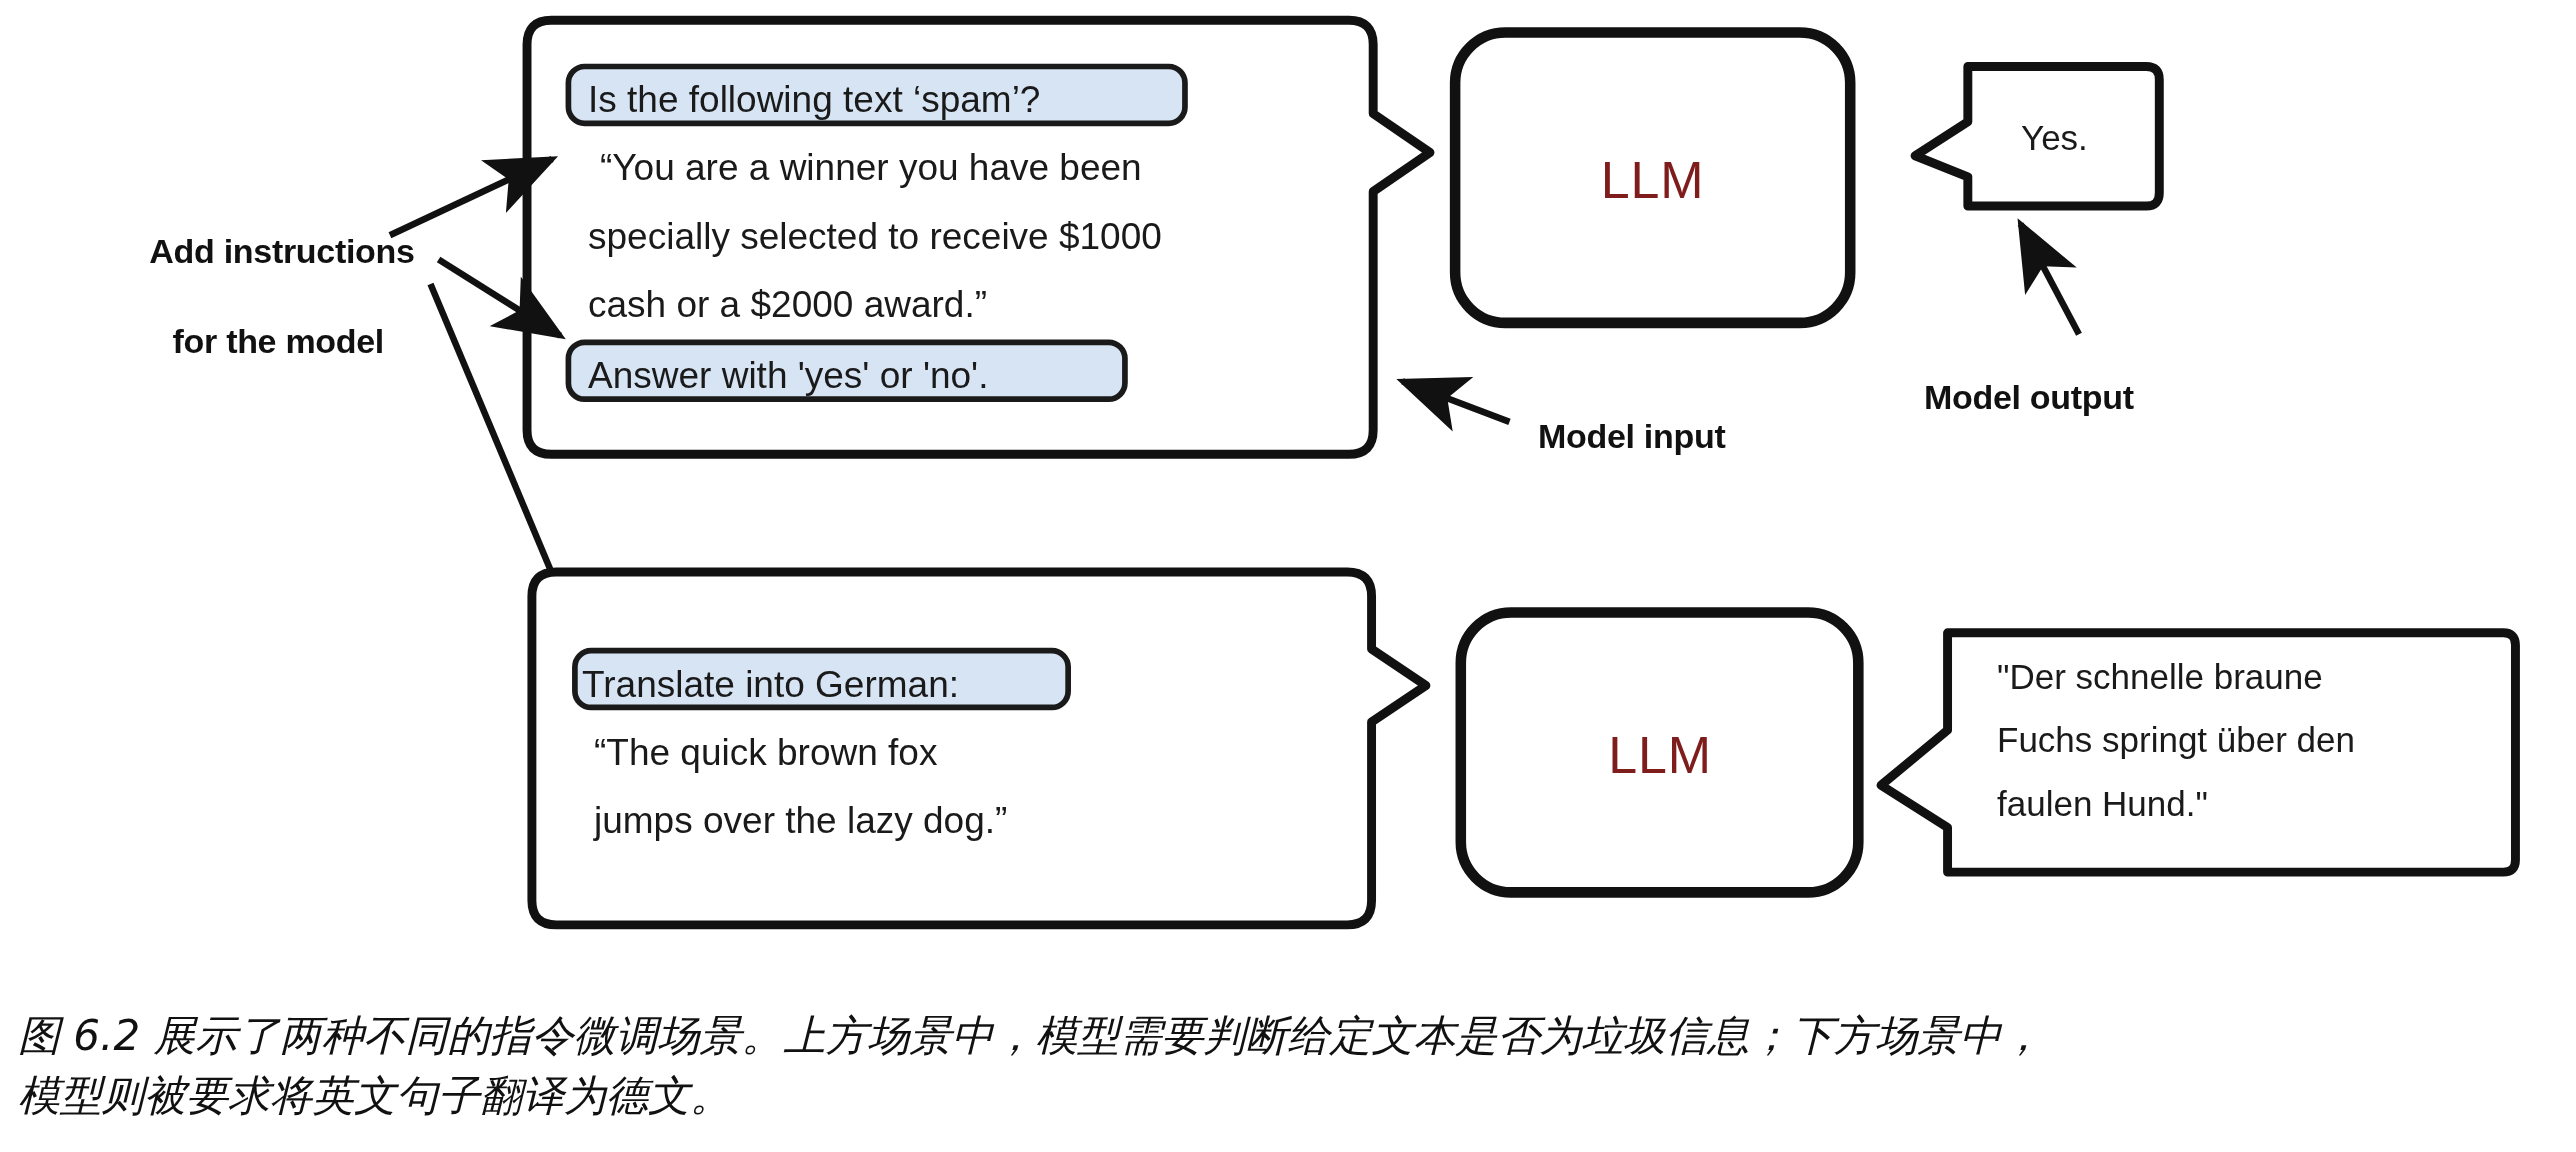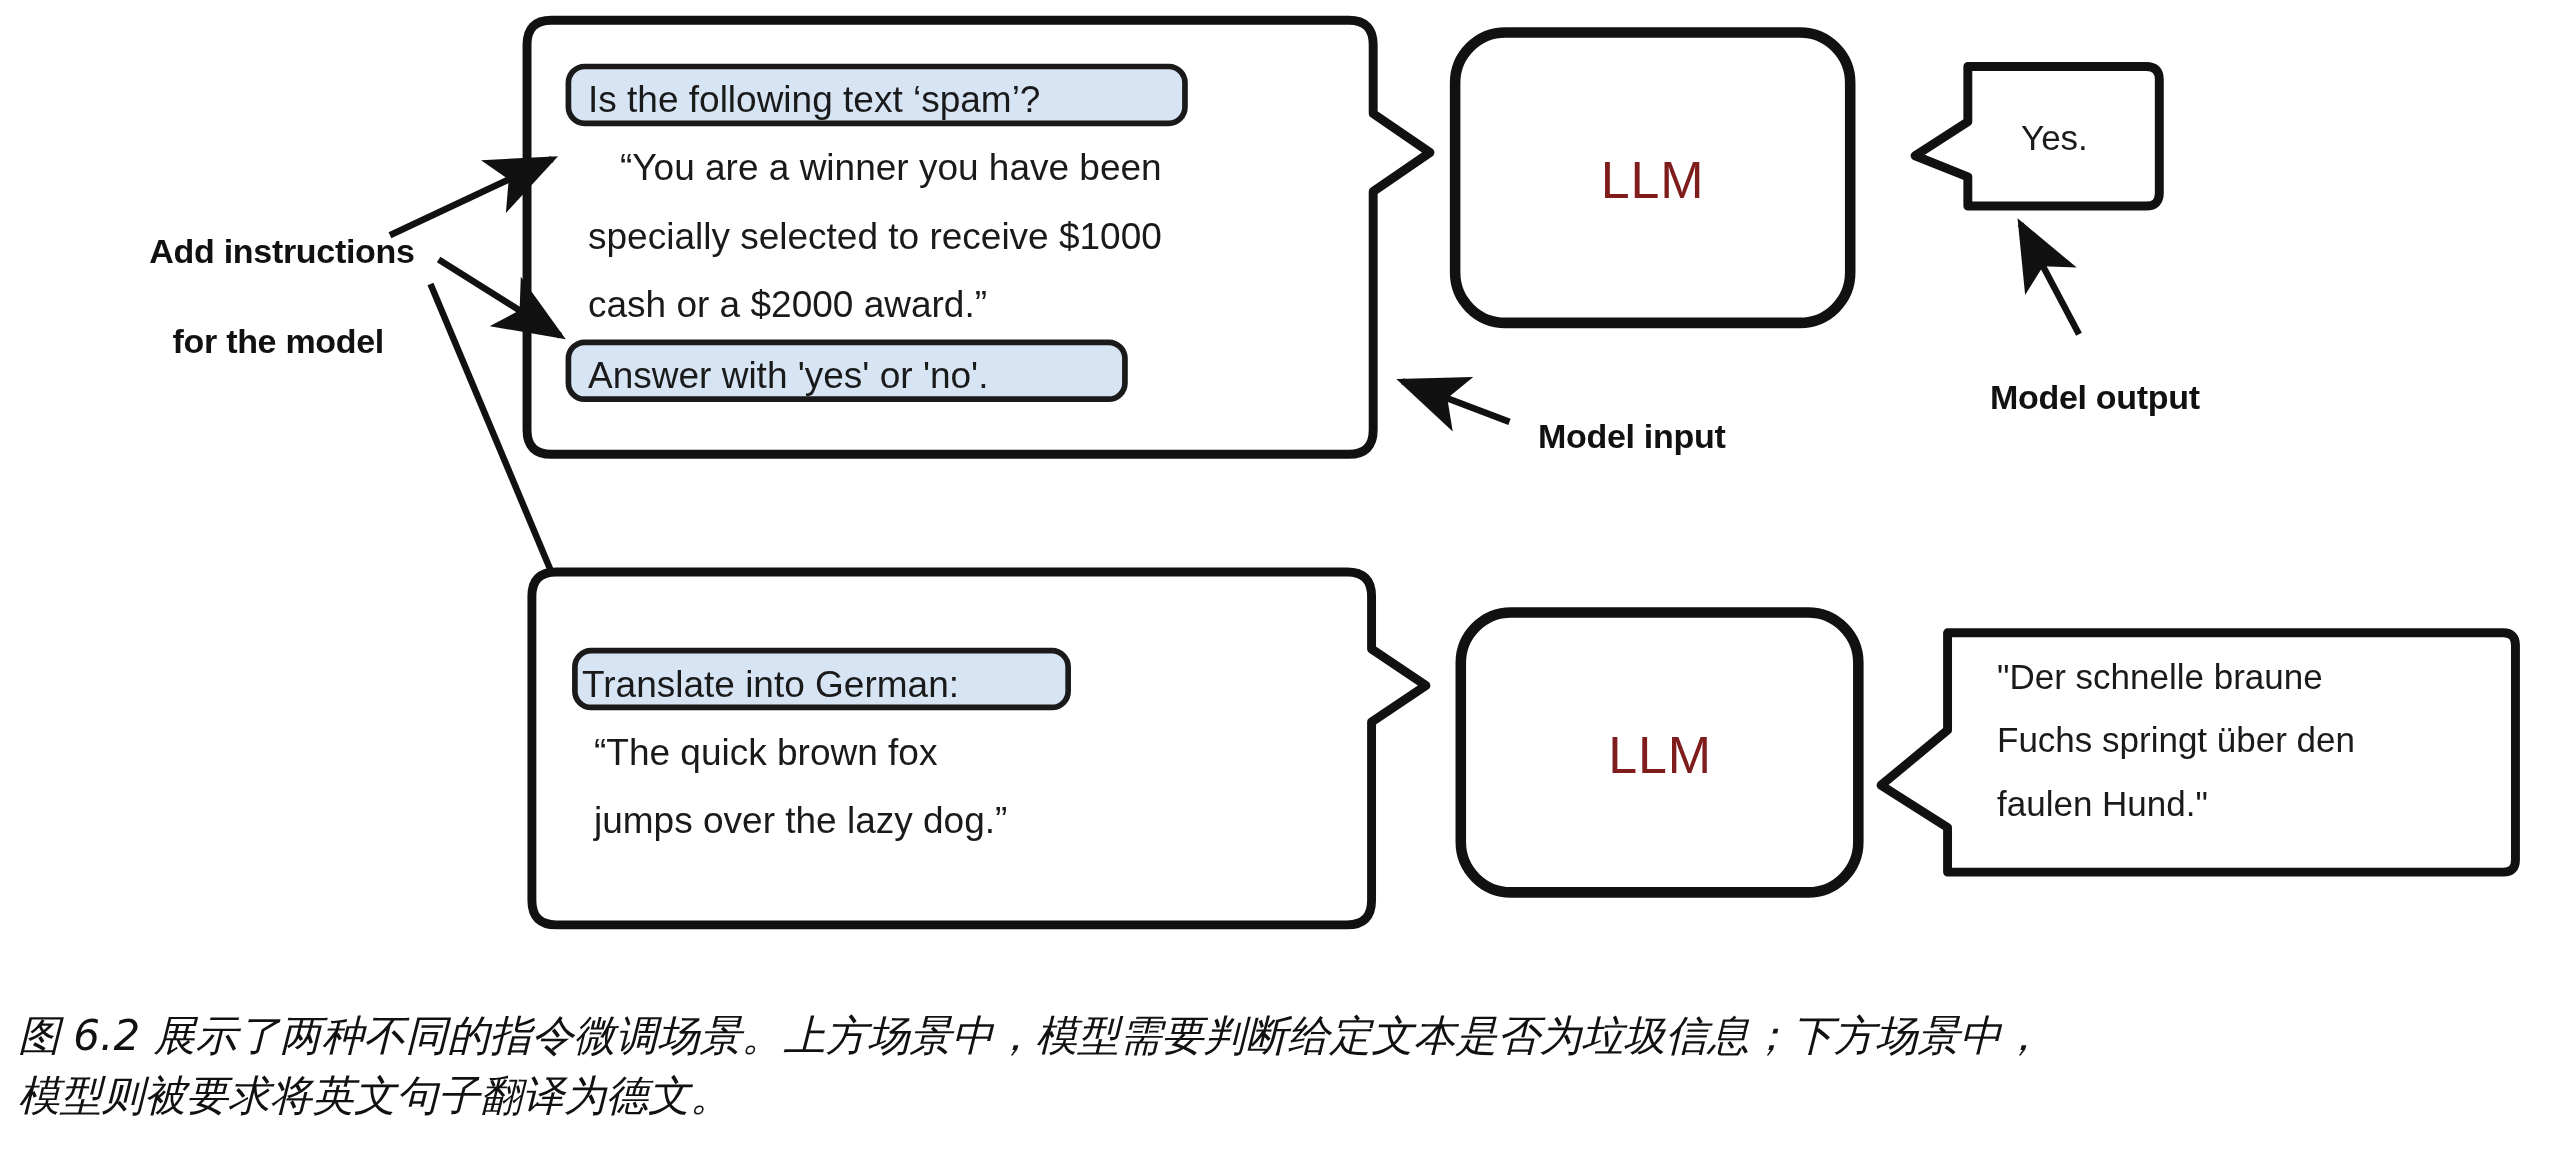--- a/index.html
+++ b/index.html
@@ -168,33 +168,33 @@
              Z" fill="#ffffff" stroke="#111111" stroke-width="11" stroke-linejoin="round"></path>
   </svg>
 
   <div class="txt bold-label" style="left:114px; top:184px; width:292px;">
     <span>Add instructions</span><br>
     <span>for the model</span>
   </div>
 
   <div class="txt chip-text" style="left:588px; top:81px;">Is the following text ‘spam’?</div>
 
-  <div class="txt body-line" style="left:620px; top:149px;">“You are a winner you have been</div>
+  <div class="txt body-line" style="left:600px; top:149px;">“You are a winner you have been</div>
   <div class="txt body-line" style="left:588px; top:218px;">specially selected to receive $1000</div>
   <div class="txt body-line" style="left:588px; top:286px;">cash or a $2000 award.”</div>
 
   <div class="txt chip-text" style="left:588px; top:357px;">Answer with 'yes' or 'no'.</div>
 
   <div class="txt llm-text" style="left:1455px; top:154px; width:395px; text-align:center;">LLM</div>
 
   <div class="txt bubble-text" style="left:2021px; top:120px;">Yes.</div>
 
   <div class="txt bold-label" style="left:1538px; top:414px;">Model input</div>
 
-  <div class="txt bold-label" style="left:1990px; top:375px;">Model output</div>
+  <div class="txt bold-label" style="left:1924px; top:375px;">Model output</div>
 
   <div class="txt chip-text" style="left:582px; top:666px;">Translate into German:</div>
 
   <div class="txt body-line" style="left:594px; top:734px;">“The quick brown fox</div>
   <div class="txt body-line" style="left:594px; top:802px;">jumps over the lazy dog.”</div>
 
   <div class="txt llm-text" style="left:1461px; top:729px; width:398px; text-align:center;">LLM</div>
 
   <div class="txt bubble-text" style="left:1997px; top:659px;">"Der schnelle braune</div>
   <div class="txt bubble-text" style="left:1997px; top:722px;">Fuchs springt über den</div>

